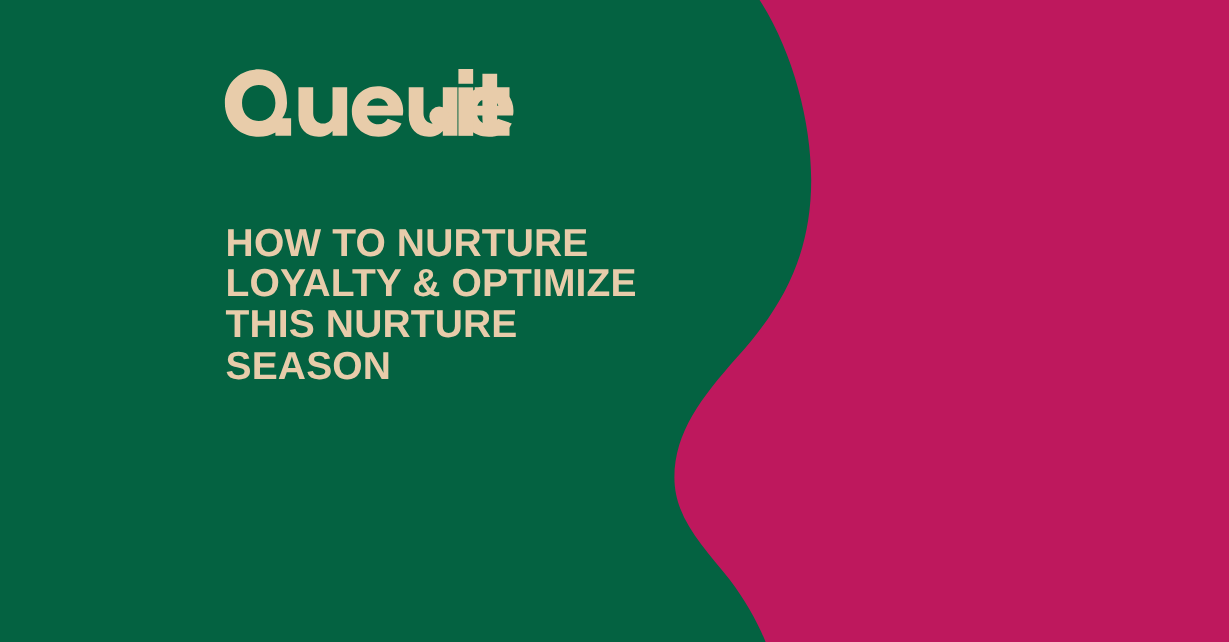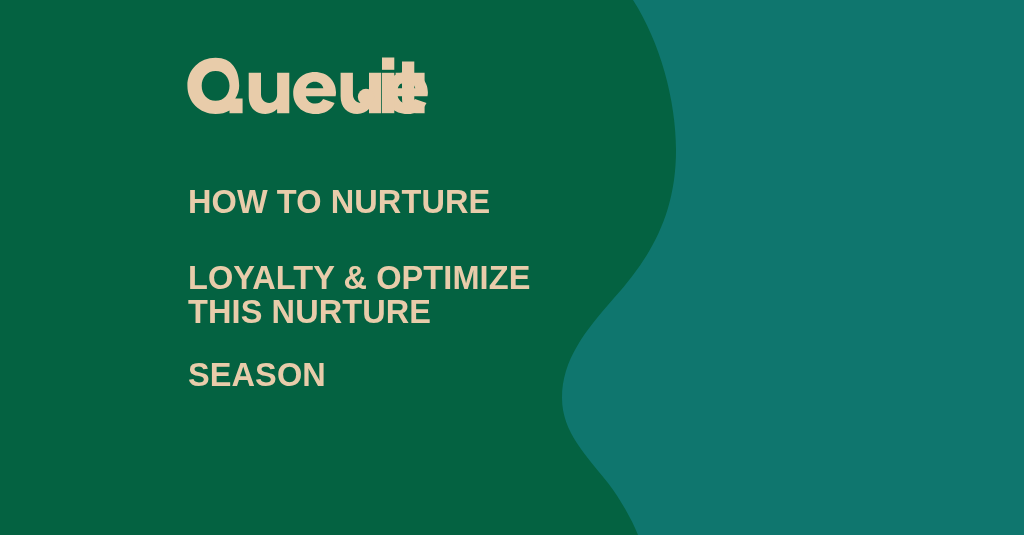--- a/index.html
+++ b/index.html
@@ -55,21 +55,21 @@
     line-height: 34.2px;
     letter-spacing: 0.1px;
     white-space: nowrap;
     margin: 0;
     padding: 0;
   }
 </style>
 </head>
 <body>
 
-<div id="banner" style="background: #0f766e;">
+<div id="banner" style="background: #be185d;">
 
   <svg id="curve-svg" viewBox="0 0 1024 535" preserveAspectRatio="none" aria-hidden="true">
     <path id="curve-path" d="M 0 0
              L 633 0
              C 660 42, 676 100, 676 150
              C 676 215, 650 258, 614 298
              C 585 331, 562 360, 562 398
              C 562 432, 586 455, 608 483
              C 621 500, 632 520, 638 535
              L 0 535
@@ -119,19 +119,19 @@
         <rect x="26" y="0.5" width="12.3" height="12.3"></rect>
 
         <path d="M46.0 4.5 L58.3 4.5 L58.3 15.8 L68.6 15.8 L68.6 26.6 L58.3 26.6 L58.3 41.0
                  C58.3 44.4 59.9 45.7 63.2 45.7 L68.6 45.7 L68.6 56.2 L60.2 56.2
                  C50.6 56.2 46.0 51.4 46.0 41.6 L46.0 26.6 L39.6 26.6 L39.6 15.8 L46.0 15.8 Z"></path>
       </g>
     </svg>
 
     <div id="headline">
       <span class="hl-line" style="color: rgb(232, 204, 170);">HOW TO NURTURE</span>
-      <span class="hl-line" style="color: rgb(232, 204, 170); margin-top: 42px;">LOYALTY &amp; OPTIMIZE</span>
+      <span class="hl-line" style="color: rgb(232, 204, 170);">LOYALTY &amp; OPTIMIZE</span>
       <span class="hl-line" style="color: rgb(232, 204, 170);">THIS NURTURE</span>
-      <span class="hl-line" style="color: rgb(232, 204, 170); margin-top: 28px;">SEASON</span>
+      <span class="hl-line" style="color: rgb(232, 204, 170);">SEASON</span>
     </div>
 
   </div>
 </div>
 
 </body></html>

